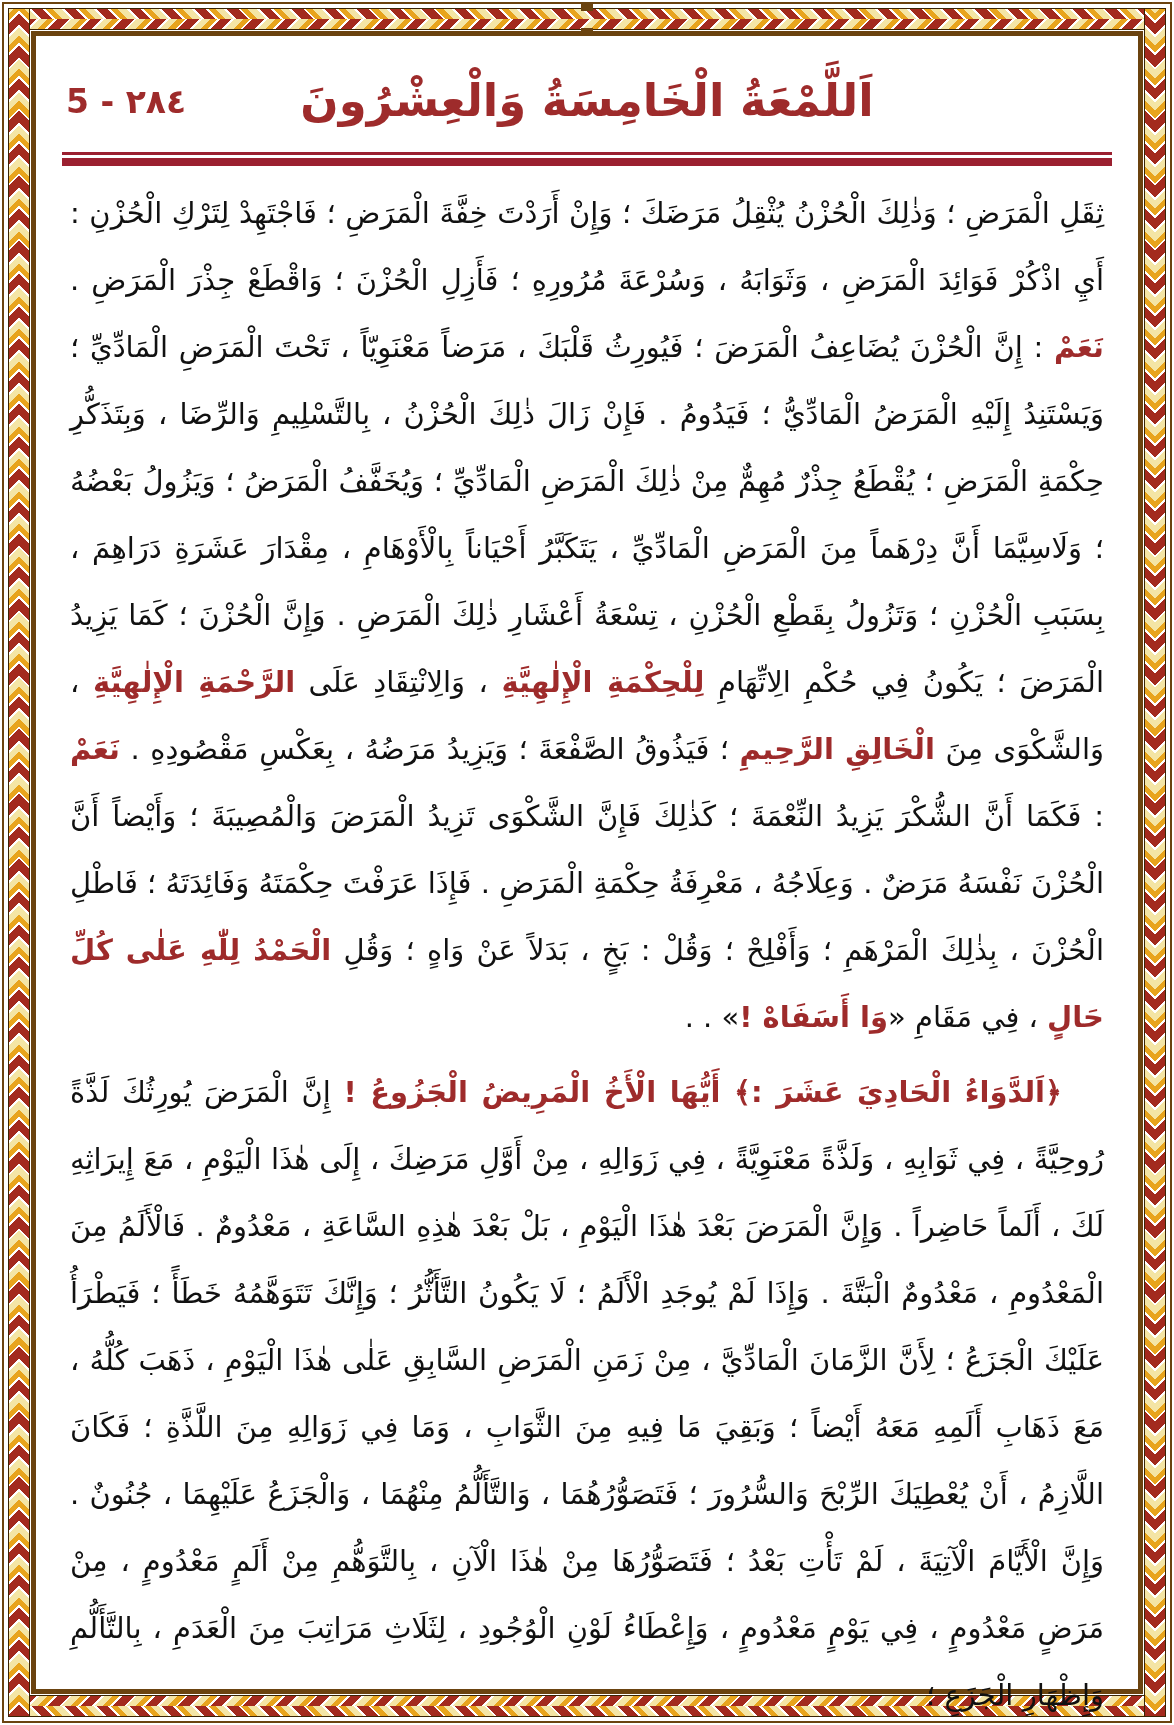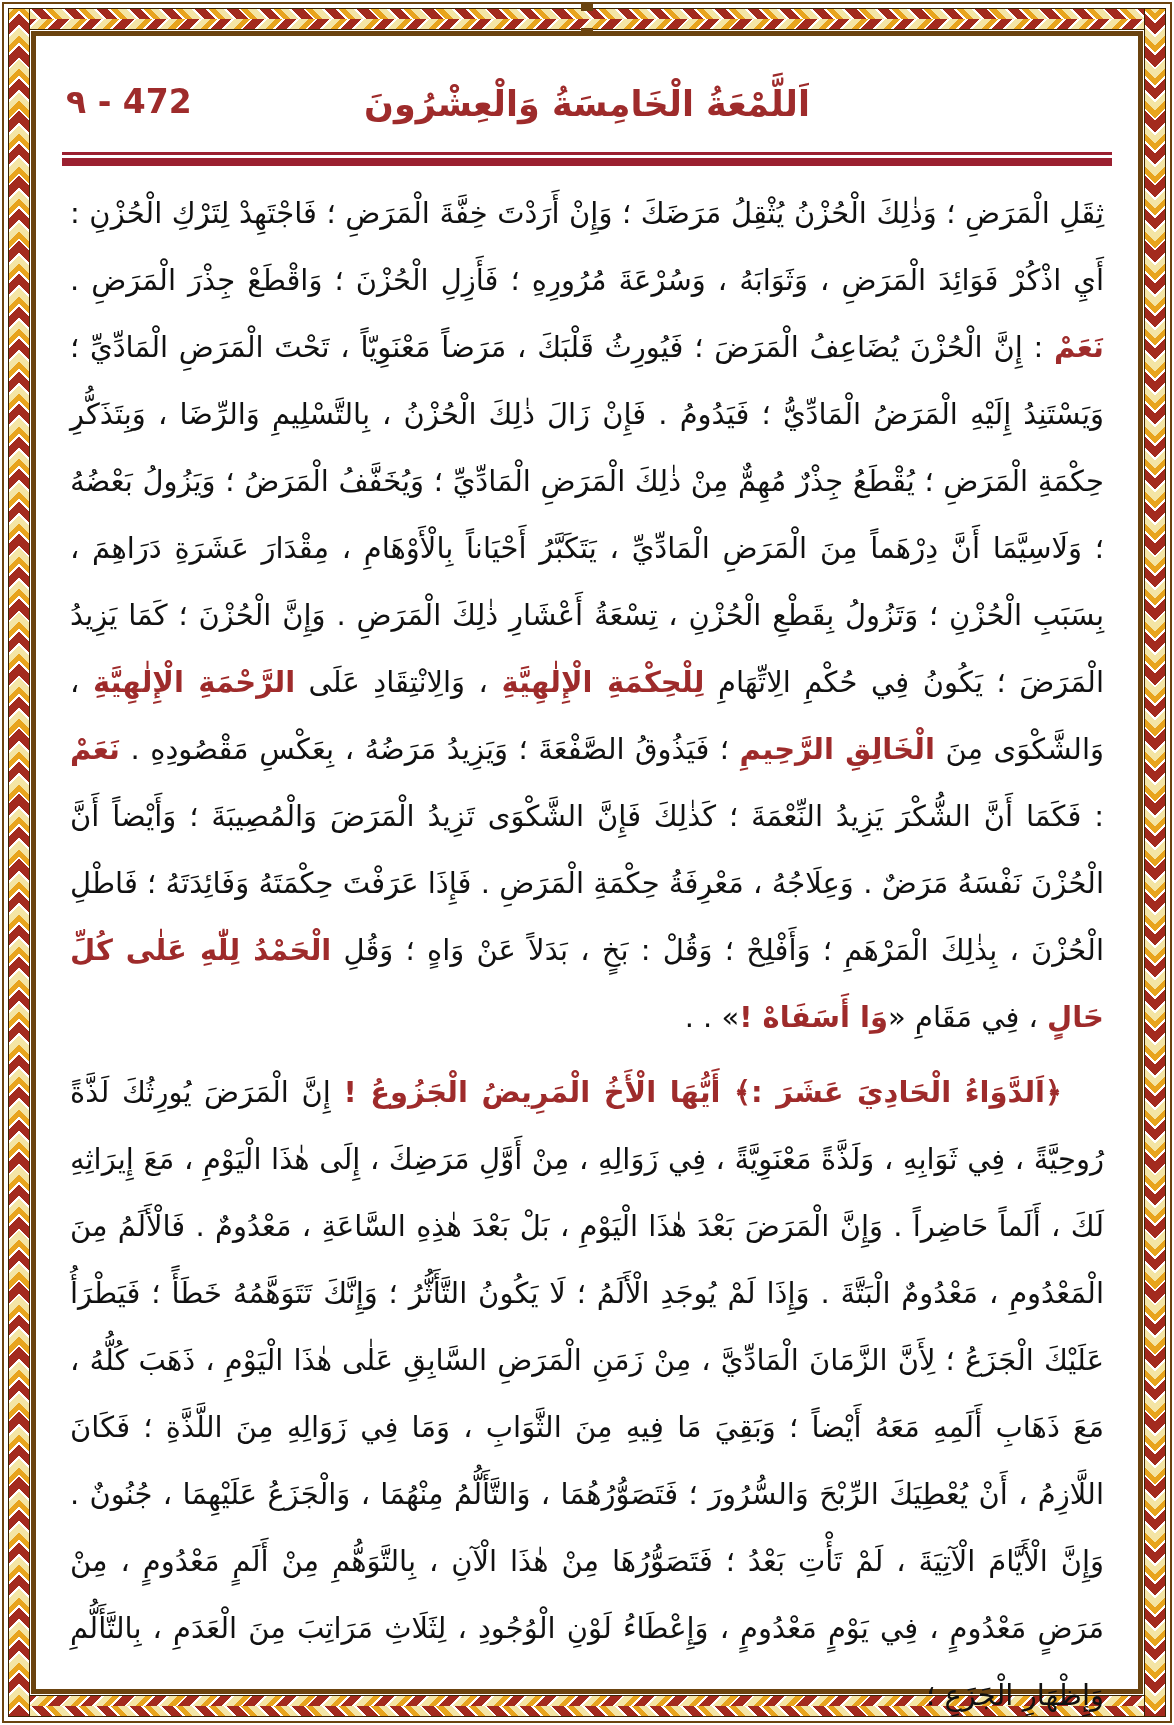--- a/index.html
+++ b/index.html
@@ -40,22 +40,22 @@
   .tab.t2{top:28px;height:6px;}
   
   .content{position:absolute;inset:36px;padding:20px 26px 0 26px;box-sizing:border-box;}
   .header{position:relative;height:66px;margin-top:16px;}
   .pnum{
     position:absolute;left:4px;top:10px;
     color:var(--accent-red);font-size:33px;font-weight:700;letter-spacing:1px;
     direction:rtl;
   }
   .title{
-    position:absolute;left:50%;top:12px;transform:translateX(-50%);
-    color:var(--accent-red);font-size:35px;font-weight:700;white-space:nowrap;text-align:right;
+    position:absolute;left:50%;top:2px;transform:translateX(-50%);
+    color:var(--accent-red);font-size:45px;font-weight:700;white-space:nowrap;text-align:right;
   }
   .rule{margin-top:14px;}
   .rule .thin{height:3px;background:var(--rule-red);}
   .rule .thick{height:8px;background:var(--rule-red);margin-top:3px;}
   .body{
     margin-top:14px;
     color:var(--text-black);
     font-size:29px;line-height:67px;
     text-align:justify;text-justify:inter-word;
   }
@@ -85,21 +85,21 @@
       <div class="hb"></div>
       <div class="ha"></div>
     </div>
   <div class="tab t1"></div>
   <div class="tab t2"></div>
   <div class="inner"></div>
 
   <div class="content">
 
     <div class="header">
-      <div class="pnum">472 - ٩</div>
+      <div class="pnum">٢٨٤ - 5</div>
       <div class="title">اَللَّمْعَةُ الْخَامِسَةُ وَالْعِشْرُونَ</div>
     </div>
 
     <div class="rule">
       <div class="thin"></div>
       <div class="thick"></div>
     </div>
 
     <div class="body">
       <p class="para"><span>ثِقَلِ الْمَرَضِ ؛ وَذٰلِكَ الْحُزْنُ يُثْقِلُ مَرَضَكَ ؛ وَإِنْ أَرَدْتَ خِفَّةَ الْمَرَضِ ؛ فَاجْتَهِدْ لِتَرْكِ الْحُزْنِ : أَيِ اذْكُرْ فَوَائِدَ الْمَرَضِ ، وَثَوَابَهُ ، وَسُرْعَةَ مُرُورِهِ ؛ فَأَزِلِ الْحُزْنَ ؛ وَاقْطَعْ جِذْرَ الْمَرَضِ . </span><span class="red">نَعَمْ</span><span> : إِنَّ الْحُزْنَ يُضَاعِفُ الْمَرَضَ ؛ فَيُورِثُ قَلْبَكَ ، مَرَضاً مَعْنَوِيّاً ، تَحْتَ الْمَرَضِ الْمَادِّيِّ ؛ وَيَسْتَنِدُ إِلَيْهِ الْمَرَضُ الْمَادِّيُّ ؛ فَيَدُومُ . فَإِنْ زَالَ ذٰلِكَ الْحُزْنُ ، بِالتَّسْلِيمِ وَالرِّضَا ، وَبِتَذَكُّرِ حِكْمَةِ الْمَرَضِ ؛ يُقْطَعُ جِذْرٌ مُهِمٌّ مِنْ ذٰلِكَ الْمَرَضِ الْمَادِّيِّ ؛ وَيُخَفَّفُ الْمَرَضُ ؛ وَيَزُولُ بَعْضُهُ ؛ وَلَاسِيَّمَا أَنَّ دِرْهَماً مِنَ الْمَرَضِ الْمَادِّيِّ ، يَتَكَبَّرُ أَحْيَاناً بِالْأَوْهَامِ ، مِقْدَارَ عَشَرَةِ دَرَاهِمَ ، بِسَبَبِ الْحُزْنِ ؛ وَتَزُولُ بِقَطْعِ الْحُزْنِ ، تِسْعَةُ أَعْشَارِ ذٰلِكَ الْمَرَضِ . وَإِنَّ الْحُزْنَ ؛ كَمَا يَزِيدُ الْمَرَضَ ؛ يَكُونُ فِي حُكْمِ الِاتِّهَامِ </span><span class="red">لِلْحِكْمَةِ الْإِلٰهِيَّةِ</span><span> ، وَالِانْتِقَادِ عَلَى </span><span class="red">الرَّحْمَةِ الْإِلٰهِيَّةِ</span><span> ، وَالشَّكْوَى مِنَ </span><span class="red">الْخَالِقِ الرَّحِيمِ</span><span> ؛ فَيَذُوقُ الصَّفْعَةَ ؛ وَيَزِيدُ مَرَضُهُ ، بِعَكْسِ مَقْصُودِهِ . </span><span class="red">نَعَمْ</span><span> : فَكَمَا أَنَّ الشُّكْرَ يَزِيدُ النِّعْمَةَ ؛ كَذٰلِكَ فَإِنَّ الشَّكْوَى تَزِيدُ الْمَرَضَ وَالْمُصِيبَةَ ؛ وَأَيْضاً أَنَّ الْحُزْنَ نَفْسَهُ مَرَضٌ . وَعِلَاجُهُ ، مَعْرِفَةُ حِكْمَةِ الْمَرَضِ . فَإِذَا عَرَفْتَ حِكْمَتَهُ وَفَائِدَتَهُ ؛ فَاطْلِ الْحُزْنَ ، بِذٰلِكَ الْمَرْهَمِ ؛ وَأَفْلِحْ ؛ وَقُلْ : بَخٍ ، بَدَلاً عَنْ وَاهٍ ؛ وَقُلِ </span><span class="red">الْحَمْدُ لِلّٰهِ عَلٰى كُلِّ حَالٍ</span><span> ، فِي مَقَامِ «</span><span class="red">وَا أَسَفَاهْ !</span><span>» . .</span></p>

